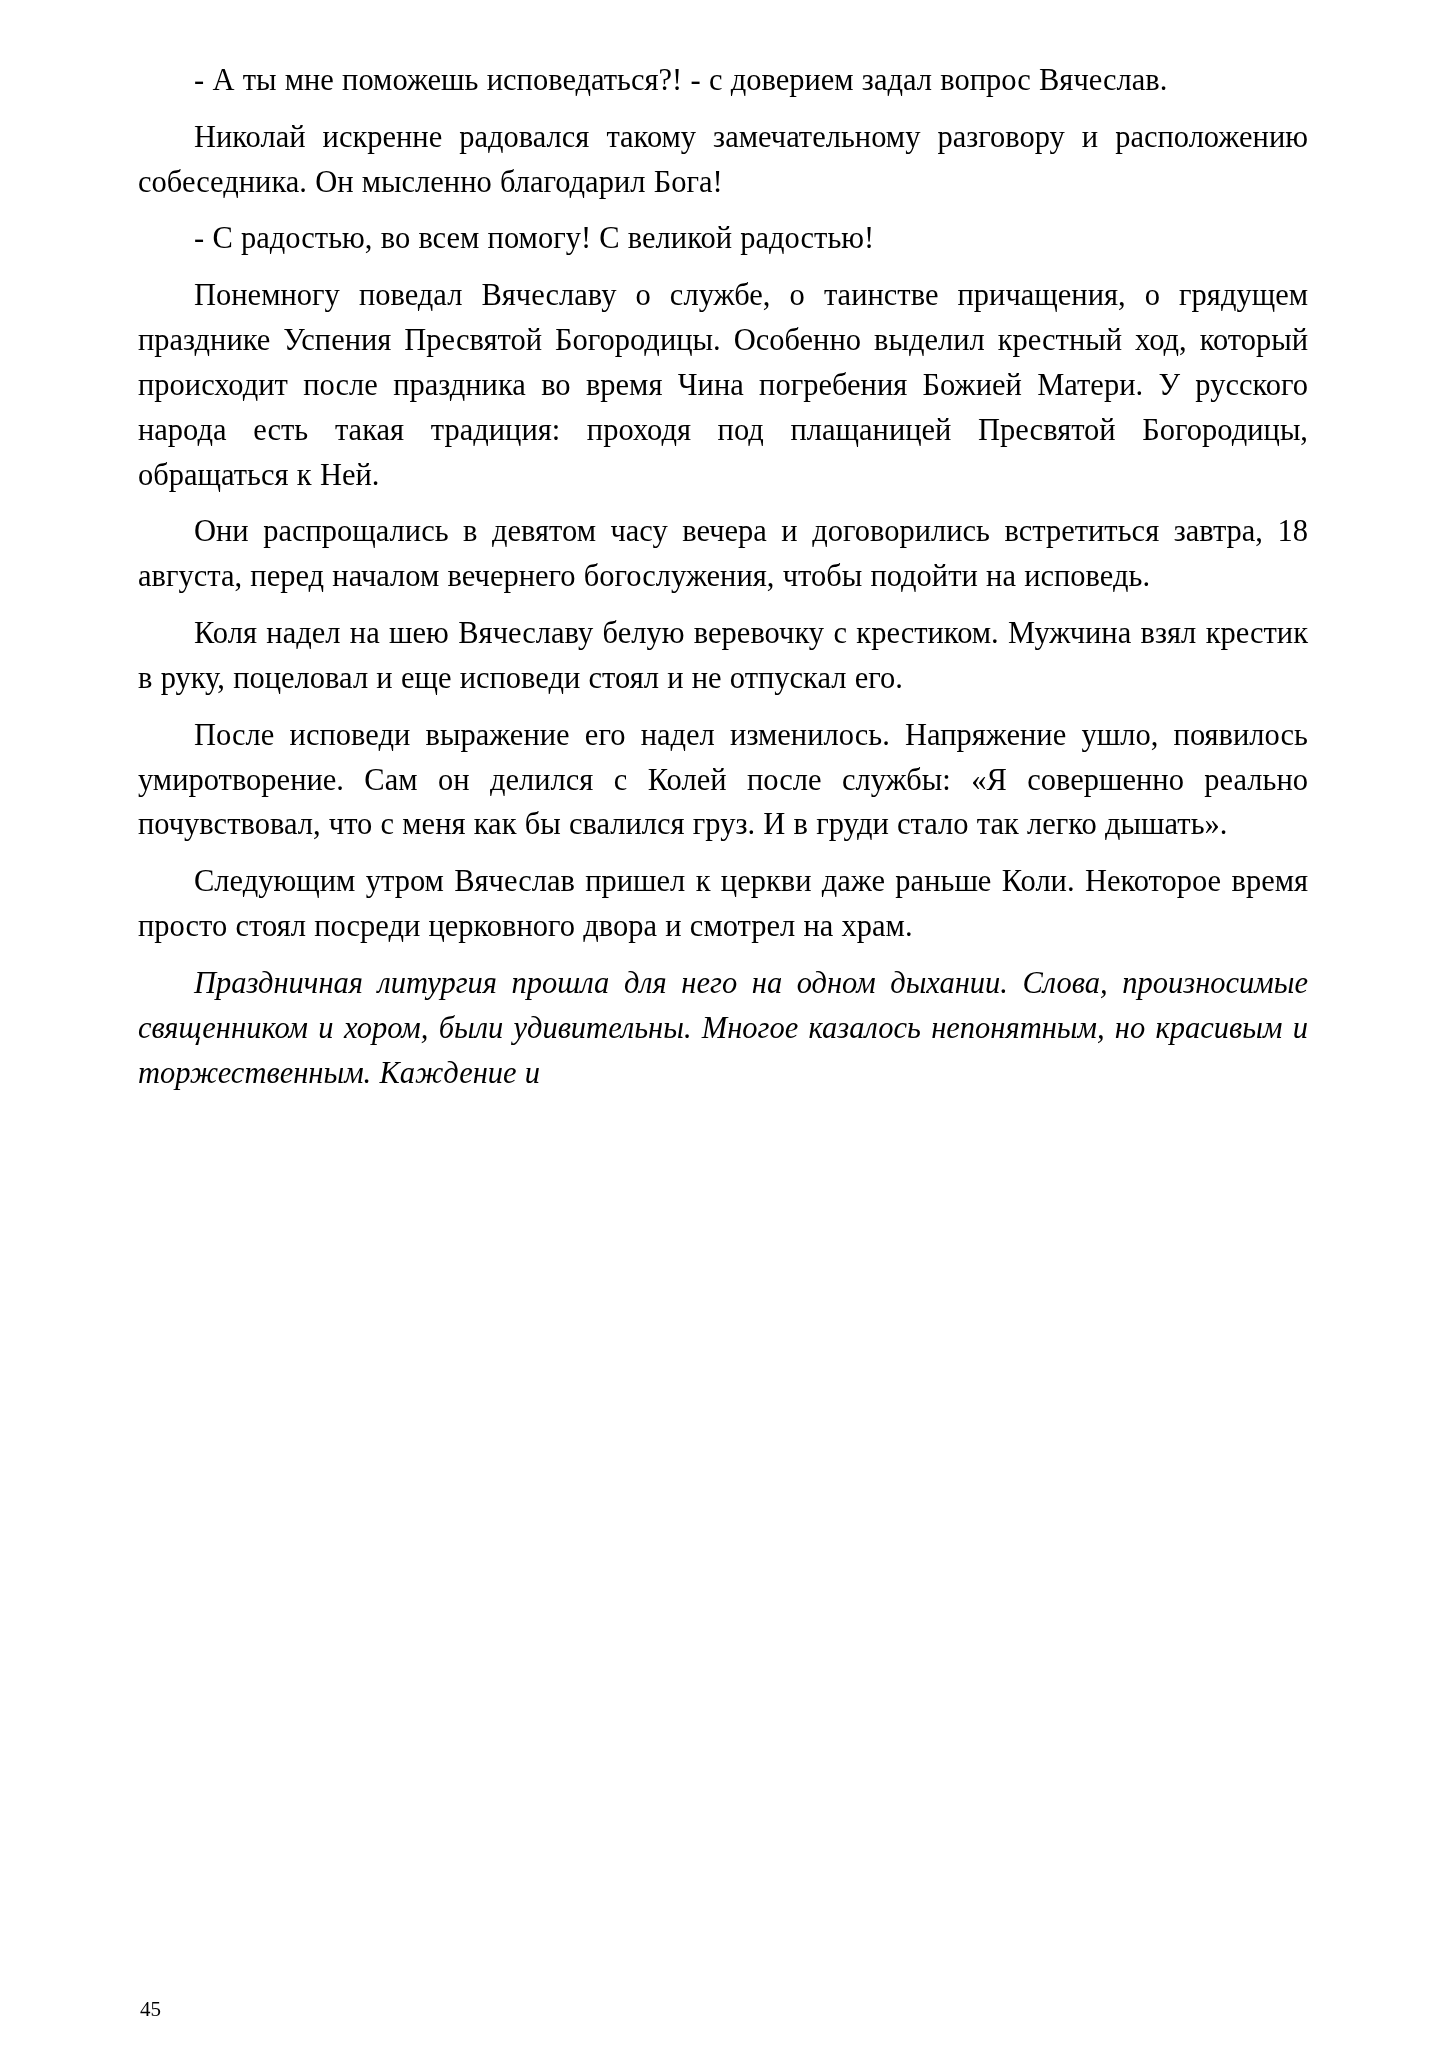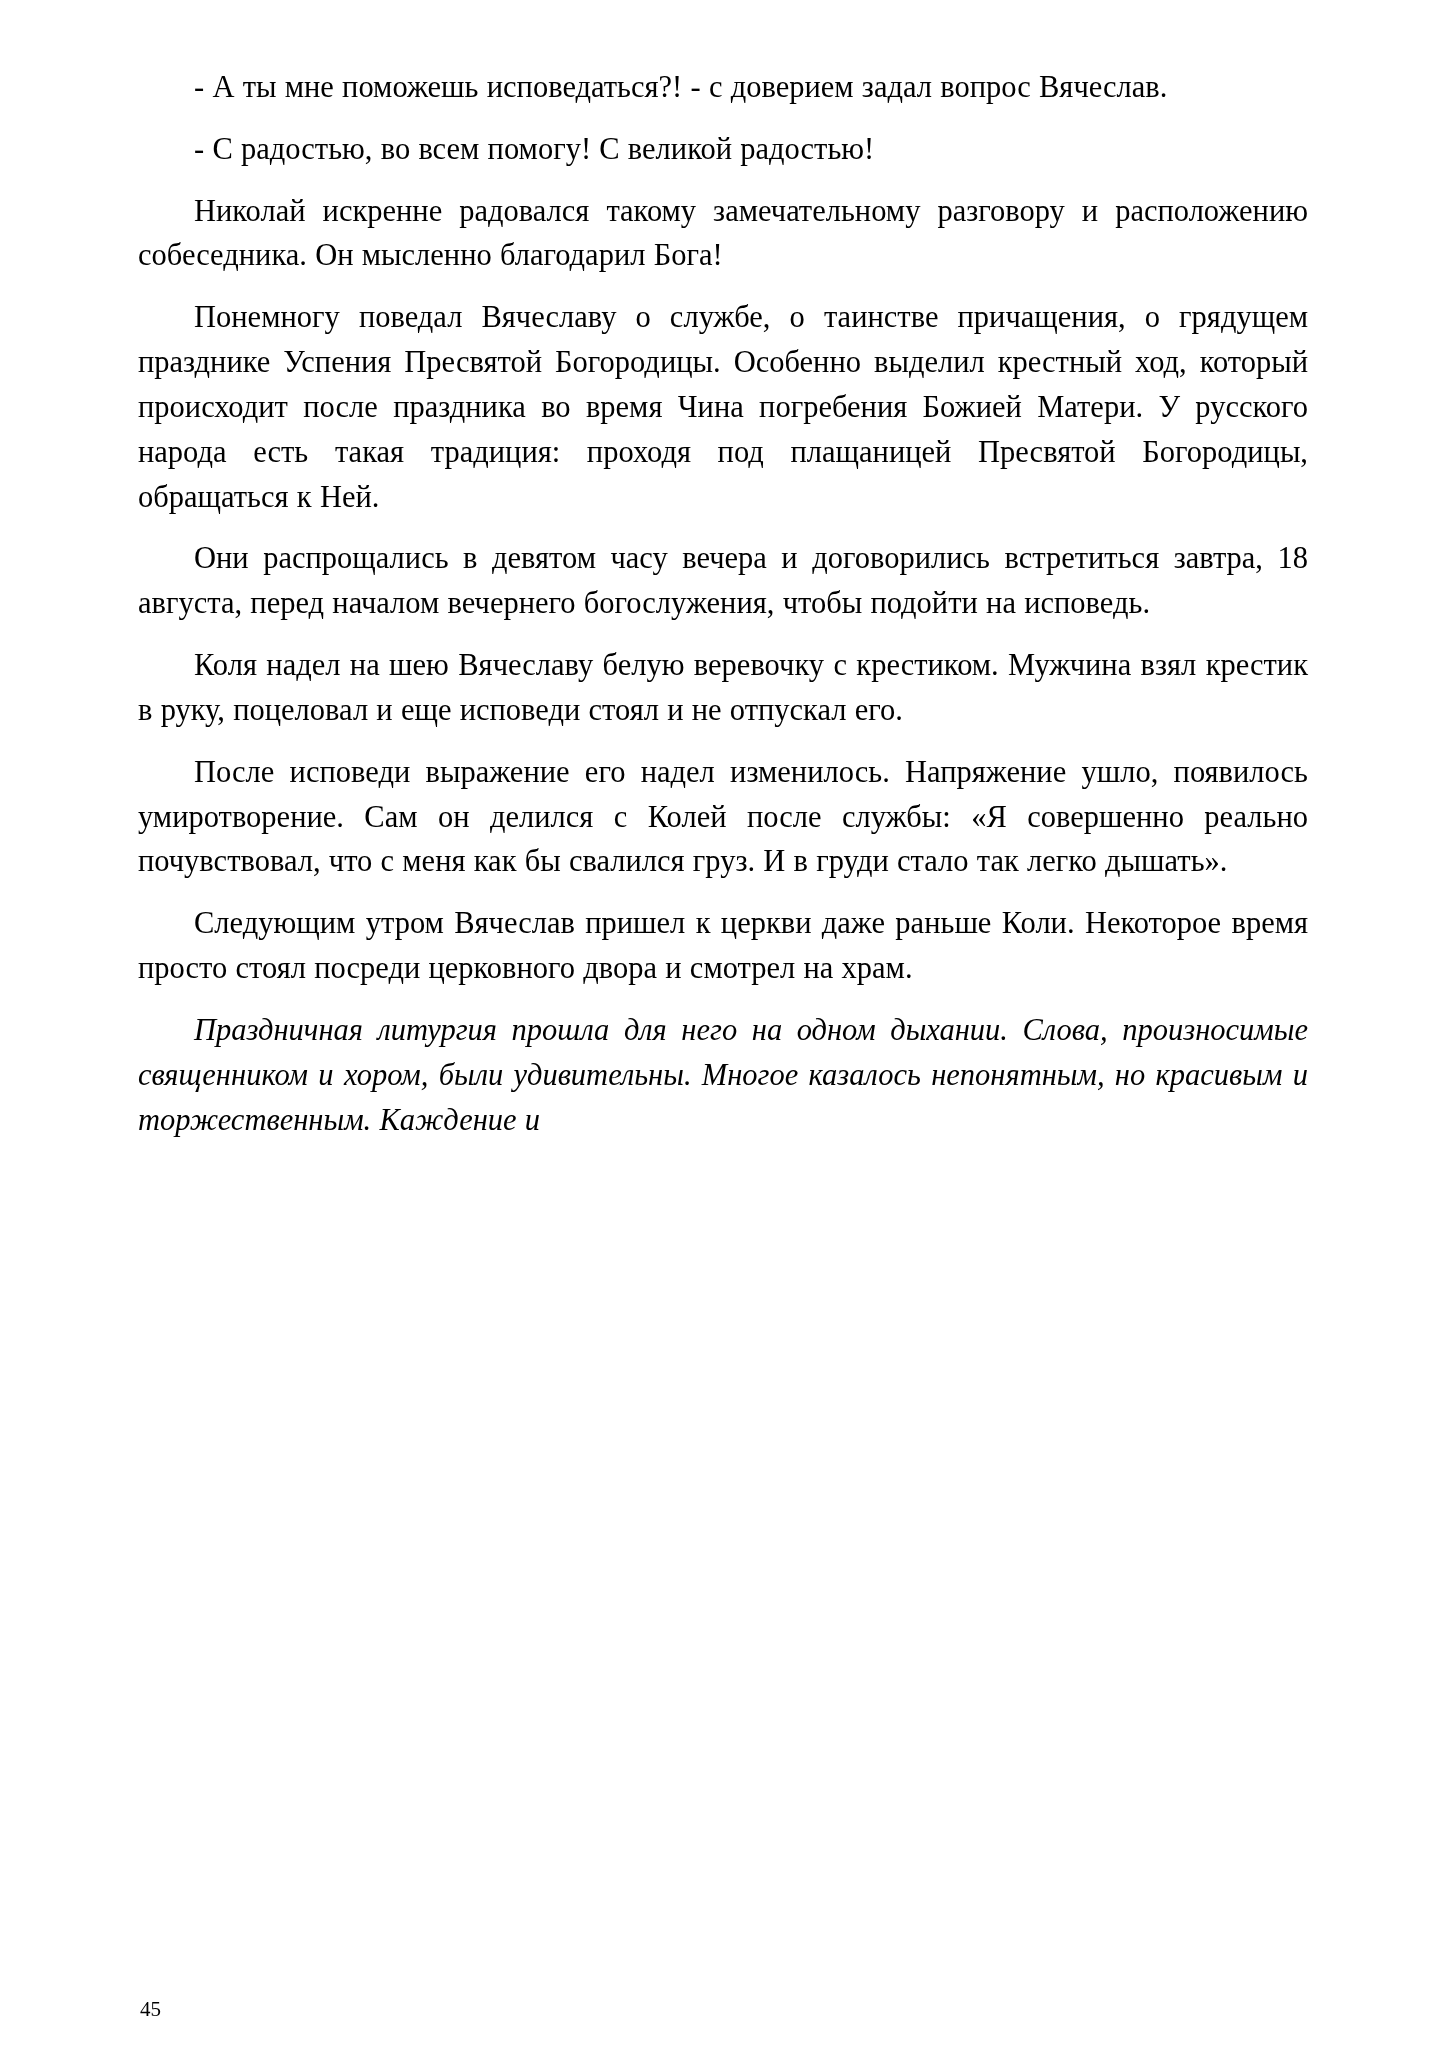--- a/index.html
+++ b/index.html
@@ -15,21 +15,21 @@
     box-sizing: border-box;
     padding: 48px 100px 40px 92px;
     font-family: "Liberation Serif", "DejaVu Serif", serif;
     color: #000000;
   }
   .body-text {
     width: 1170px;
     margin: 0 auto;
   }
   .body-text p {
-    margin: 17px 0 12px 0;
+    margin: 10px 0 12px 0;
     font-size: 30.5px;
     line-height: 1.47;
     text-align: justify;
     text-indent: 56px;
     text-justify: inter-word;
     word-spacing: 0.02em;
   }
   .body-text p.last {
     margin-bottom: 0;
     font-style: italic;
@@ -44,22 +44,22 @@
     margin-left: 48px;
   }
 </style>
 </head>
 <body>
 
 <div class="page">
 
   <div class="body-text">
     <p>- А ты мне поможешь исповедаться?! - с доверием задал вопрос Вячеслав.</p>
+    <p>Николай искренне радовался такому замечательному разговору и расположению собеседника. Он мысленно благодарил Бога!</p>
     <p>- С радостью, во всем помогу! С великой радостью!</p>
-    <p>Николай искренне радовался такому замечательному разговору и расположению собеседника. Он мысленно благодарил Бога!</p>
     <p>Понемногу поведал Вячеславу о службе, о таинстве причащения, о грядущем празднике Успения Пресвятой Богородицы. Особенно выделил крестный ход, который происходит после праздника во время Чина погребения Божией Матери. У русского народа есть такая традиция: проходя под плащаницей Пресвятой Богородицы, обращаться к Ней.</p>
     <p>Они распрощались в девятом часу вечера и договорились встретиться завтра, 18 августа, перед началом вечернего богослужения, чтобы подойти на исповедь.</p>
     <p>Коля надел на шею Вячеславу белую веревочку с крестиком. Мужчина взял крестик в руку, поцеловал и еще исповеди стоял и не отпускал его.</p>
     <p>После исповеди выражение его надел изменилось. Напряжение ушло, появилось умиротворение. Сам он делился с Колей после службы: «Я совершенно реально почувствовал, что с меня как бы свалился груз. И в груди стало так легко дышать».</p>
     <p>Следующим утром Вячеслав пришел к церкви даже раньше Коли. Некоторое время просто стоял посреди церковного двора и смотрел на храм.</p>
     <p class="last">Праздничная литургия прошла для него на одном дыхании. Слова, произносимые священником и хором, были удивительны. Многое казалось непонятным, но красивым и торжественным. Каждение и</p>
   </div>
 
   <div class="page-number">45</div>
 

